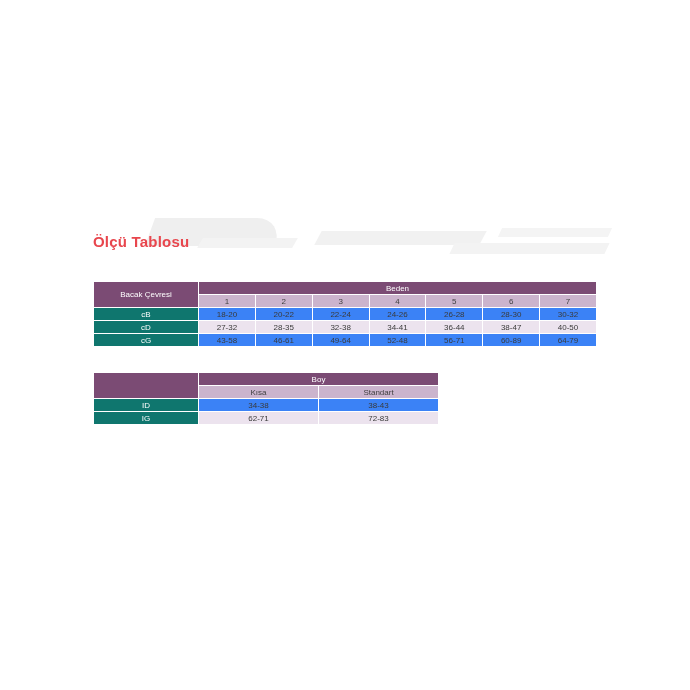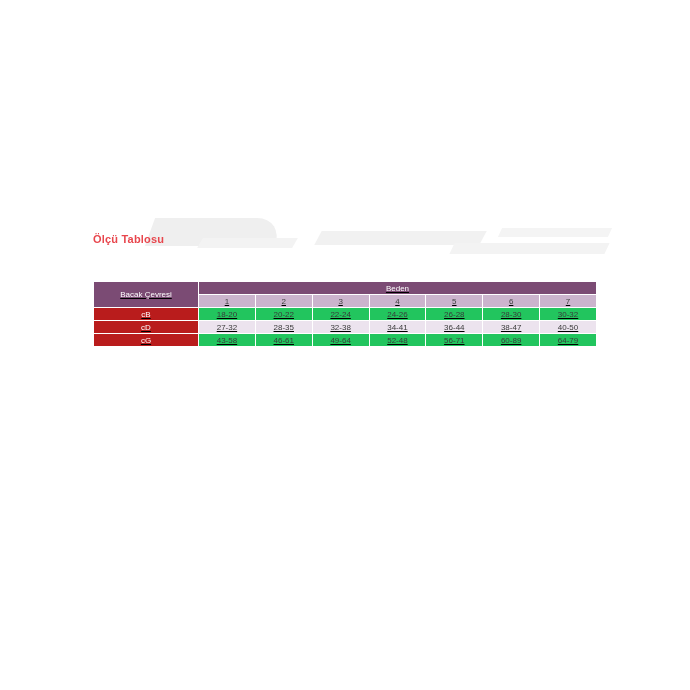--- a/index.html
+++ b/index.html
@@ -56,56 +56,55 @@
     left: 500px; top: 228px;
     width: 110px; height: 9px;
     transform: skewX(-25deg);
     background: #f4f4f4;
   }
 
   .title {
     position: absolute;
     left: 93px;
     top: 233px;
-    font-size: 11px;
+    font-size: 15px;
     font-weight: bold;
     color: #e8464d;
     letter-spacing: 0.2px;
   }
 
   table {
     border-collapse: collapse;
     table-layout: fixed;
     position: absolute;
-    text-decoration: underline;
   }
   table td {
     font-size: 8px;
     color: #3a3a3a;
     text-align: center;
     height: 12px;
     padding: 0;
     border: 1px solid #ffffff;
     font-family: "Liberation Sans", sans-serif;
   }
   .hdr-dark {
     background: #7b4b74;
     color: #ffffff;
     font-weight: normal;
   }
   .hdr-mid {
     background: #cbb4cd;
     color: #3f3f3f;
   }
   .row-label {
-    background: #b91c1c;
+    background: #0f766e;
     color: #ffffff;
   }
   .cell-light {
-    background: #22c55e;
+    background: #3b82f6;
     text-align: center;
   }
   .cell-lighter {
     background: #ece3ee;
     margin-top: 45px;
   }
 
   
   #table-beden {
     left: 93px;
@@ -180,14 +179,36 @@
         <td class="ch cell-light">46-61</td>
         <td class="ch cell-light">49-64</td>
         <td class="ch cell-light">52-48</td>
         <td class="ch cell-light">56-71</td>
         <td class="ch cell-light">60-89</td>
         <td class="ch cell-light">64-79</td>
       </tr>
     </tbody>
   </table>
 
+  <table id="table-boy">
+    <tbody>
+      <tr>
+        <td class="c0 hdr-dark" rowspan="2"></td>
+        <td class="hdr-dark" colspan="2">Boy</td>
+      </tr>
+      <tr>
+        <td class="c1 hdr-mid">Kısa</td>
+        <td class="c2 hdr-mid">Standart</td>
+      </tr>
+      <tr>
+        <td class="c0 row-label">ID</td>
+        <td class="c1 cell-light">34-38</td>
+        <td class="c2 cell-light">38-43</td>
+      </tr>
+      <tr>
+        <td class="c0 row-label">IG</td>
+        <td class="c1 cell-lighter">62-71</td>
+        <td class="c2 cell-lighter">72-83</td>
+      </tr>
+    </tbody>
+  </table>
 
 </div>
 
 </body></html>

